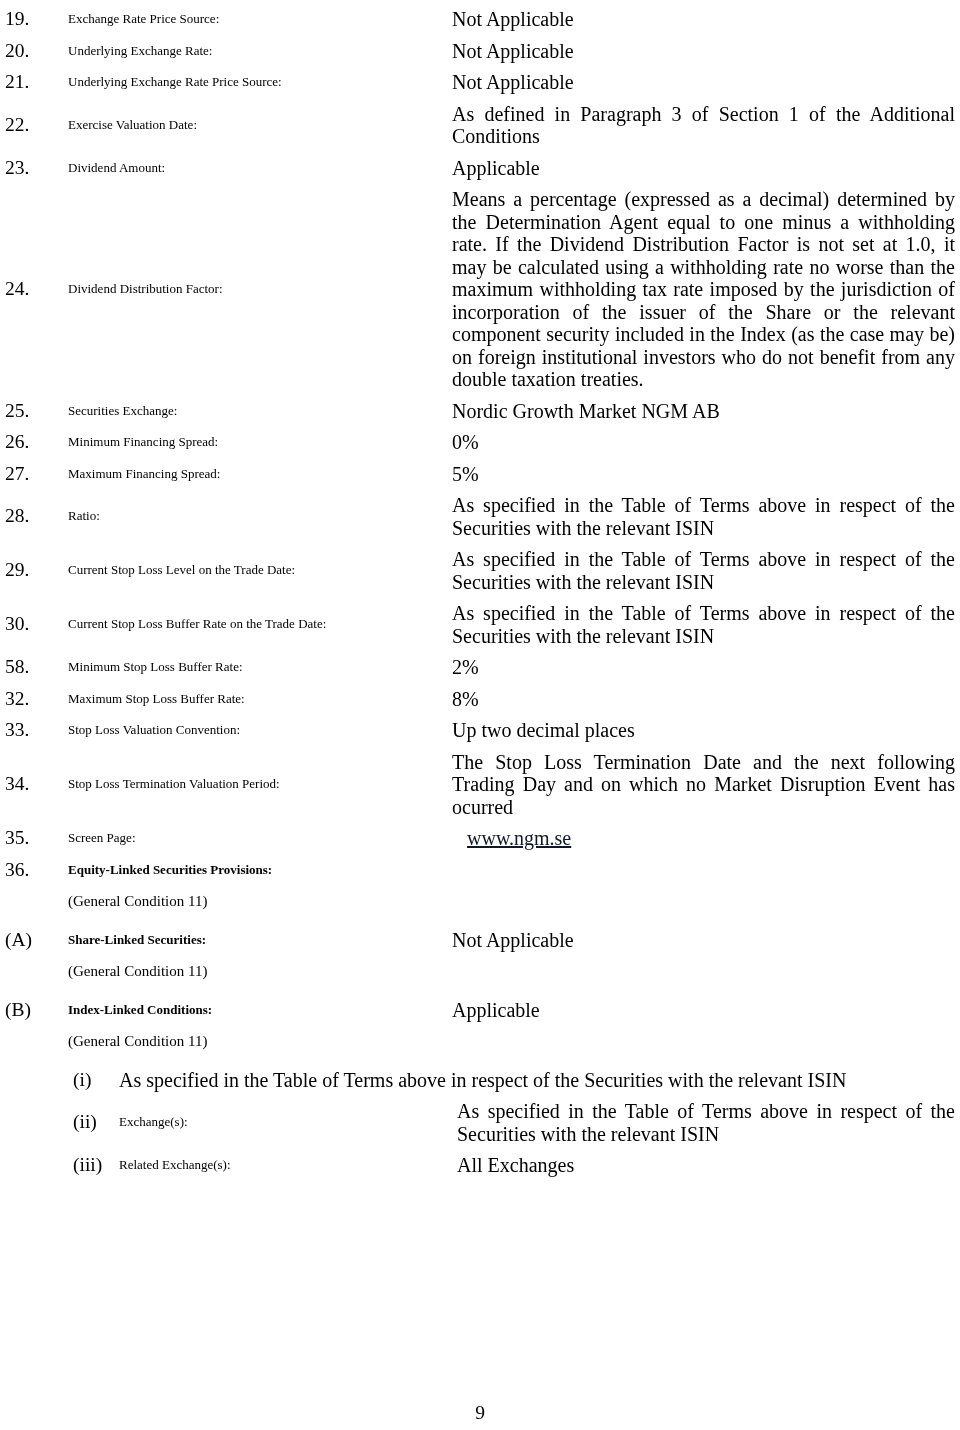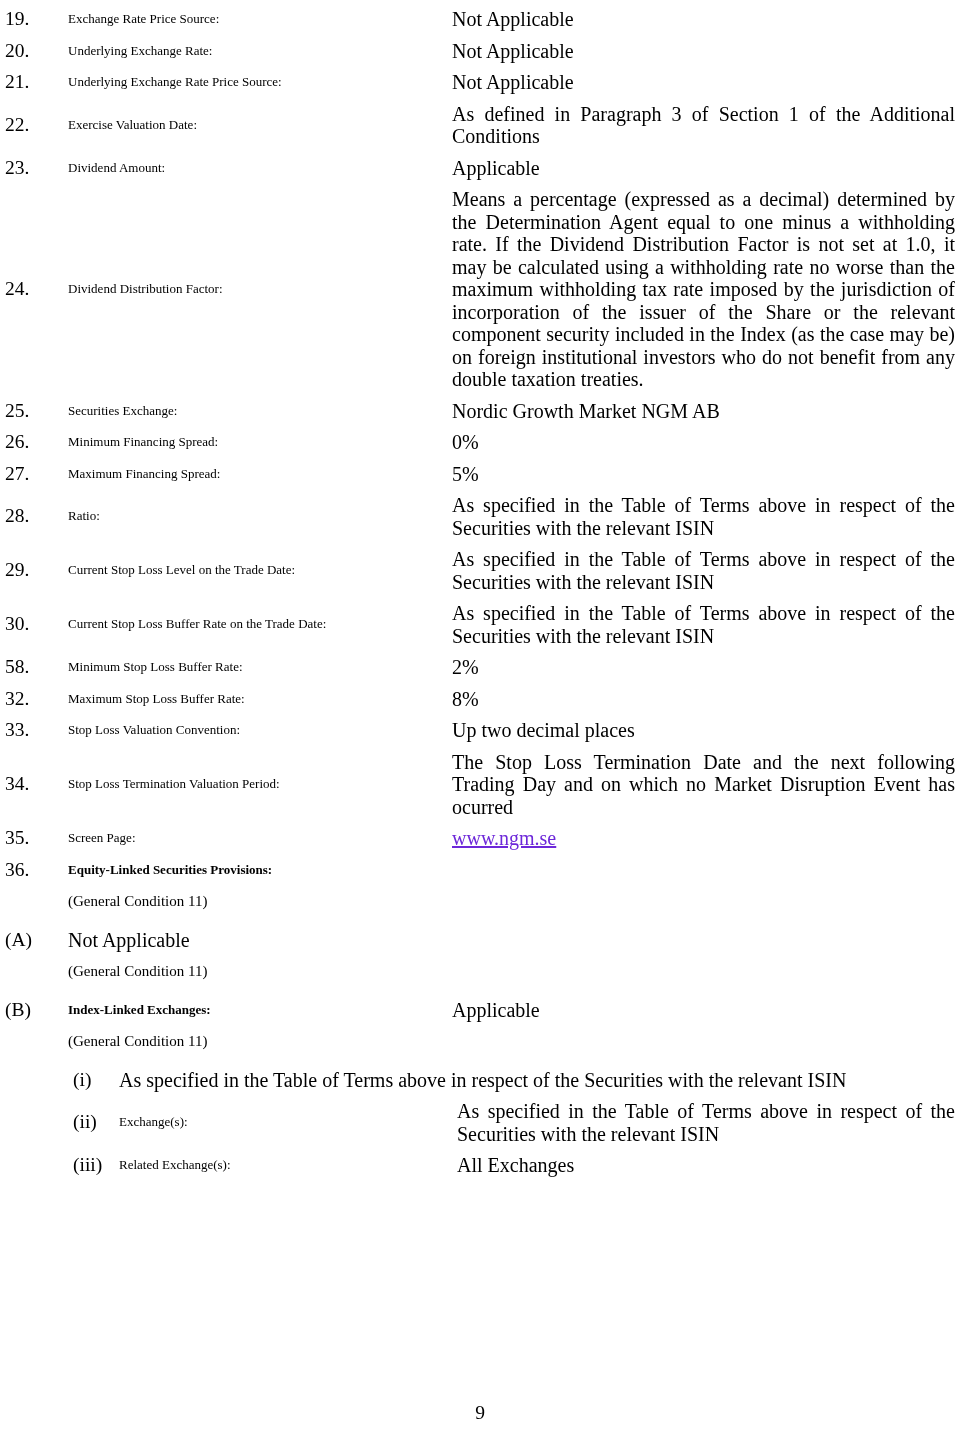--- a/index.html
+++ b/index.html
@@ -81,21 +81,22 @@
     width: 950px;
     margin-bottom: 16px;
   }
   .note-row .num { flex: 0 0 63px; width: 63px; }
   .note-row .note {
     font-size: 15px;
     line-height: 22.5px;
   }
 
   a.link {
-    color: #6d28d9;
+    color: #0f172a;
+    margin-left: 15px;
   }
 
   .footer {
     position: absolute;
     left: 0;
     right: 0;
     bottom: 6px;
     text-align: center;
     font-size: 19.5px;
     line-height: 22px;
@@ -216,31 +217,32 @@
       <div class="value nojust"></div>
     </div>
 
     <div class="note-row">
       <div class="num"></div>
       <div class="note">(General Condition 11)</div>
     </div>
 
     <div class="row tight">
       <div class="num alpha">(A)</div>
+      <div class="label bold">Share-Linked Securities:</div>
       <div class="value nojust">Not Applicable</div>
     </div>
 
     <div class="note-row">
       <div class="num"></div>
       <div class="note">(General Condition 11)</div>
     </div>
 
     <div class="row tight">
       <div class="num alpha">(B)</div>
-      <div class="label bold">Index-Linked Exchanges:</div>
+      <div class="label bold">Index-Linked Conditions:</div>
       <div class="value nojust">Applicable</div>
     </div>
 
     <div class="note-row">
       <div class="num"></div>
       <div class="note">(General Condition 11)</div>
     </div>
 
     <div class="row sub tight">
       <div class="num">(i)</div>

